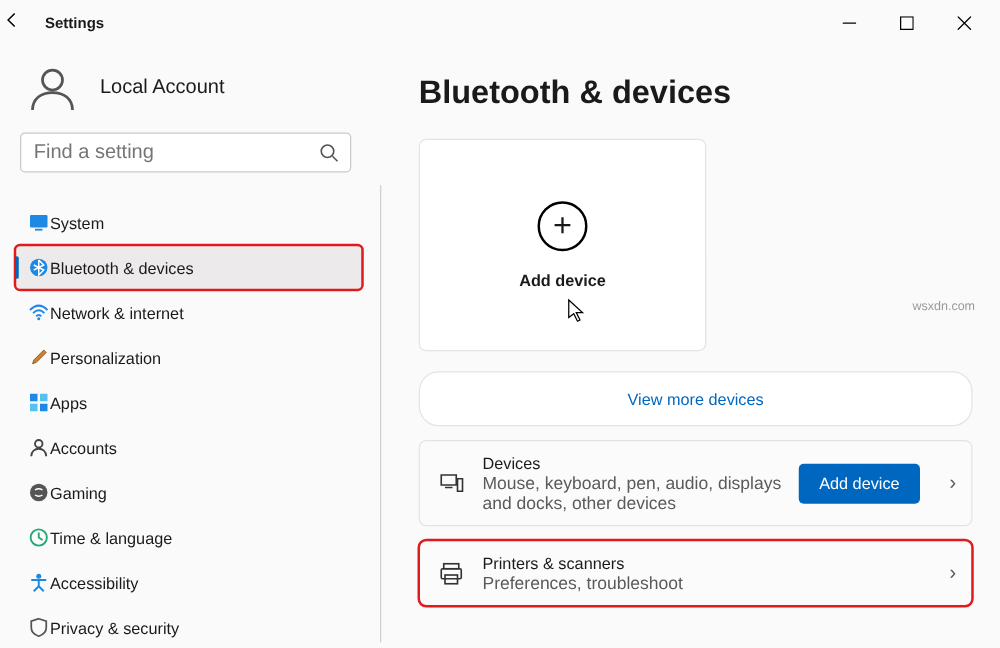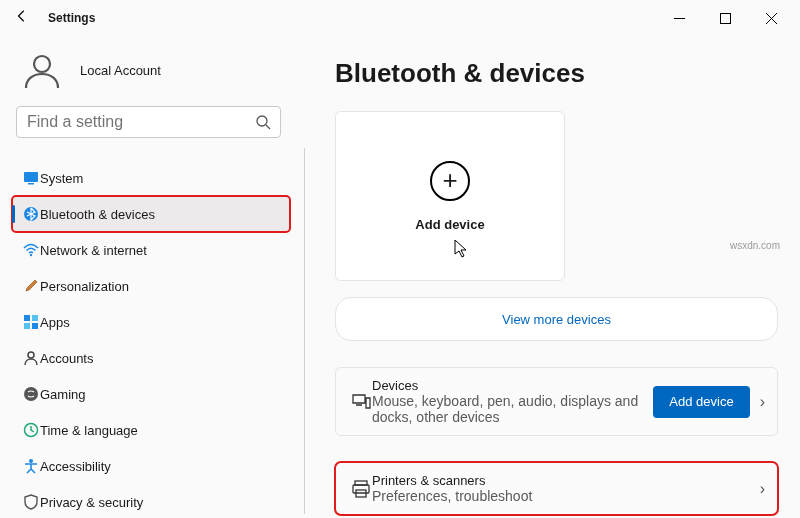--- a/index.html
+++ b/index.html
@@ -1,47 +1,47 @@
 <!DOCTYPE html>
 <html><head>
 <meta charset="utf-8">
 <style>
   * { box-sizing: border-box; }
   html, body { margin:0; padding:0; font-family: "Segoe UI", -apple-system, sans-serif; font-size:13px; color:#1a1a1a; background:#f8f8f8; }
   .window { width:800px; height:518px; background:#fafafa; position:relative; overflow:hidden; }
-  .titlebar { height:36px; display:flex; align-items:center; padding:0 6px 0 12px; }
+  .titlebar { height:36px; display:flex; align-items:center; padding:0 6px 0 0; }
   .tb-back { width:20px; text-align:center; cursor:pointer; font-size:16px; }
   .tb-title { font-size:12px; margin-left:16px; font-weight:600; }
   .tb-spacer { flex:1; }
   .tb-btn { width:46px; height:30px; display:flex; align-items:center; justify-content:center; cursor:pointer; }
   .tb-btn svg { width:11px; height:11px; }
   .body { display:flex; height:calc(100% - 36px); }
   .sidebar { width:305px; padding:6px 0 0 12px; position:relative; }
   .sidebar-scroll { border-right:1px solid #d0d0d0; height:calc(100% - 110px); margin-top:10px; padding-top:6px; }
   .account { display:flex; align-items:center; gap:16px; padding:6px 8px 14px 8px; }
   .avatar { width:44px; height:44px; border-radius:50%; display:flex; align-items:center; justify-content:center; }
   .avatar svg { width:40px; height:40px; stroke:#555; fill:none; stroke-width:2.2; }
-  .acct-name { font-size:13px; }
+  .acct-name { font-size:16px; }
   .search { margin:0 24px 0 4px; position:relative; }
   .search input { width:100%; height:32px; border:1px solid #c9c9c9; border-radius:4px; padding:0 30px 0 10px; font-size:16px; background:#fff; }
   .search .mag { position:absolute; right:10px; top:8px; color:#666; }
   .nav { list-style:none; margin:6px 0 0 0; padding:0 14px 0 0; }
   .nav li { display:flex; align-items:center; height:36px; padding:0 10px 0 10px; border-radius:4px; cursor:pointer; position:relative; }
   .nav li.active { background:#eceaea; }
   .nav li.active::before { content:""; position:absolute; left:0; top:9px; height:18px; width:3px; background:#0067c0; border-radius:2px; }
   .nav .ic { width:18px; display:flex; align-items:center; justify-content:center; }
   .red-box { outline:2px solid #e11b1b; outline-offset:-1px; }
   .content { flex:1; padding:10px 22px 0 30px; overflow:hidden; }
   h1 { font-size:26px; font-weight:600; margin:12px 0 22px 0; }
   .add-card { width:230px; height:170px; border:1px solid #e4e4e4; border-radius:6px; background:#fff; display:flex; flex-direction:column; align-items:center; justify-content:center; gap:16px; cursor:pointer; position:relative; }
   .plus-circle { width:40px; height:40px; border:2.2px solid #000; border-radius:50%; display:flex; align-items:center; justify-content:center; font-size:26px; font-weight:300; }
   .add-label { font-weight:600; font-size:13px; }
   .cursor { position:absolute; left:118px; top:127px; }
   .view-more { margin-top:16px; width:100%; height:44px; border:1px solid #e4e4e4; border-radius:16px; background:#fff; display:flex; align-items:center; justify-content:center; color:#0067c0; font-size:13px; cursor:pointer; }
-  .row-card { margin-top:26px; width:100%; border:1px solid #e4e4e4; border-radius:6px; background:#fbfbfb; display:flex; align-items:center; padding:10px 12px 10px 14px; cursor:pointer; }
+  .row-card { margin-top:11px; width:100%; border:1px solid #e4e4e4; border-radius:6px; background:#fbfbfb; display:flex; align-items:center; padding:10px 12px 10px 14px; gap:14px; cursor:pointer; }
   .row-card .ic { width:22px; display:flex; align-items:center; justify-content:center; }
   .row-txt { flex:1; }
   .row-title { font-size:13px; font-weight:400; }
   .row-sub { font-size:14px; color:#5a5a5a; }
   .pill-btn { background:#0067c0; color:#fff; border:none; border-radius:4px; height:32px; padding:0 16px; font-size:13px; cursor:pointer; }
   .chev { color:#5a5a5a; font-size:16px; margin-left:10px; }
   .watermark { position:absolute; right:20px; top:240px; font-size:10px; color:#9a9a9a; writing-mode:horizontal-tb; }
   svg.icon { width:16px; height:16px; }
 </style>
 </head>

